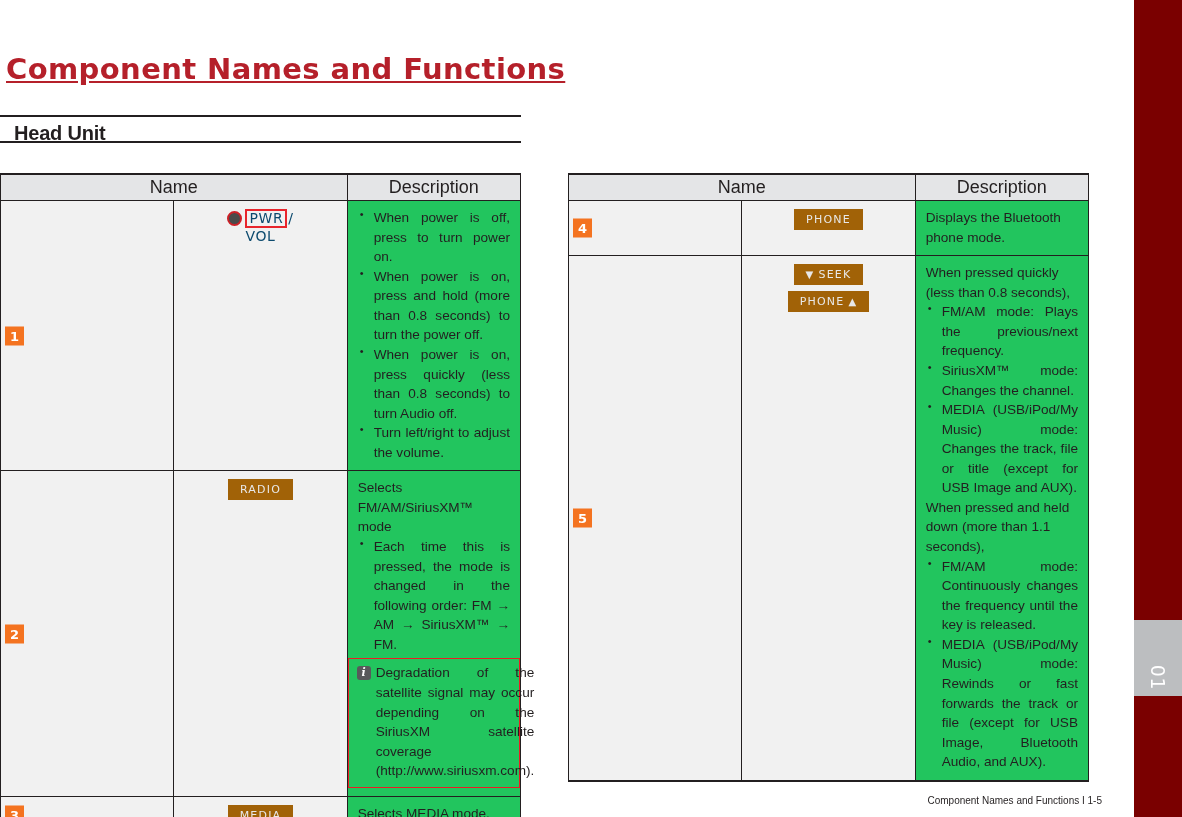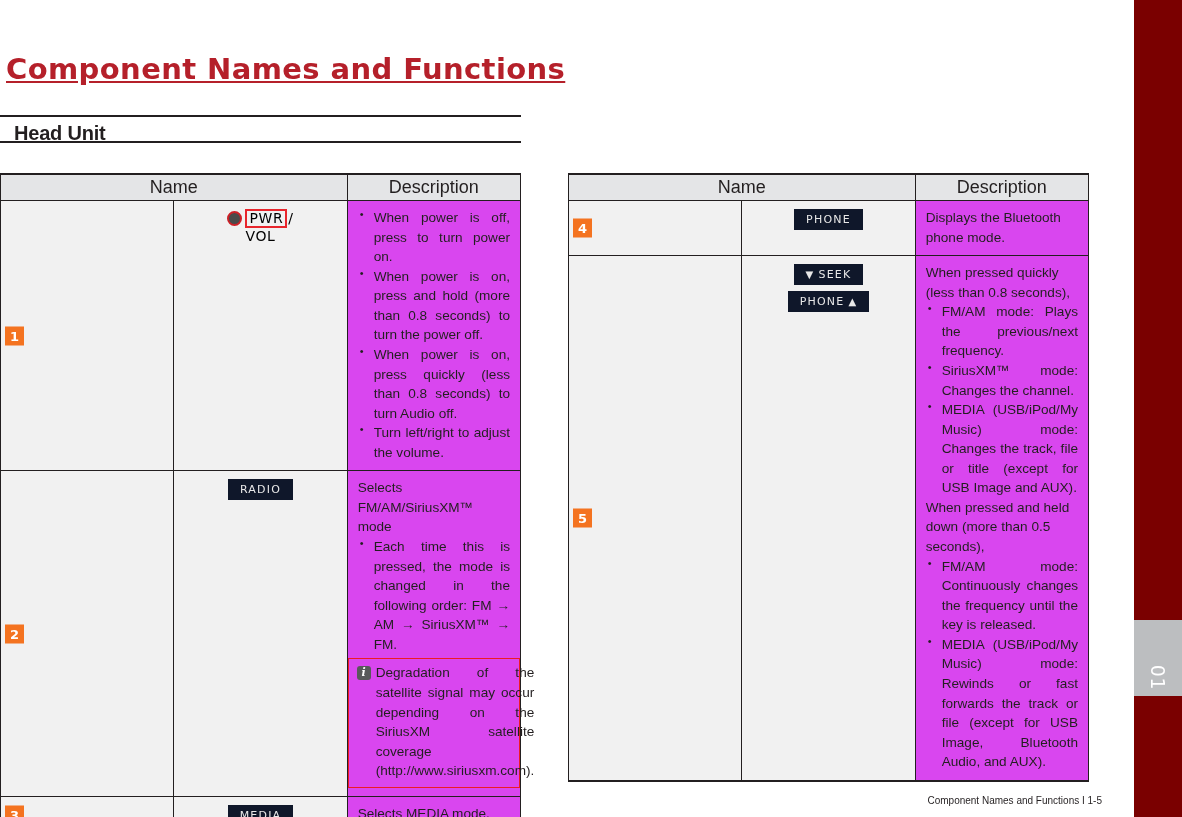--- a/index.html
+++ b/index.html
@@ -108,21 +108,21 @@
     height: 25px;
     line-height: 25px;
     border-top: 2px solid #231f20;
   }
   .tbl tbody tr:last-child td {
     border-bottom: 2px solid #231f20;
   }
 
   .c-num  { width: 27px;  background: #f1f1f1; position: relative; }
   .c-name { width: 107px; background: #f1f1f1; position: relative; text-align: center; }
-  .c-desc { background: #d946ef; position: relative; }
+  .c-desc { background: #22c55e; position: relative; }
 
   .num-badge {
     position: absolute;
     left: 4px;
     top: 50%;
     transform: translateY(-50%);
     width: 19px;
     height: 19px;
     background: #f47320;
     color: #ffffff;
@@ -134,21 +134,21 @@
     justify-content: center;
     box-sizing: border-box;
   }
 
   
   .keycap {
     display: inline-flex;
     align-items: center;
     justify-content: center;
     gap: 4px;
-    background: #0f172a;
+    background: #a16207;
     color: #e8e8e8;
     font-family: "DejaVu Sans", sans-serif;
     font-size: 11px;
     letter-spacing: 1.2px;
     padding: 4px 12px;
     min-width: 52px;
     box-sizing: border-box;
   }
   .name-cell-inner {
     display: flex;
@@ -162,21 +162,21 @@
   }
 
   
   .knob-wrap {
     display: flex;
     flex-direction: column;
     align-items: center;
     font-family: "DejaVu Sans", sans-serif;
     font-size: 14px;
     letter-spacing: 0.6px;
-    color: #000000;
+    color: #0c4a6e;
     line-height: 1.25;
   }
   .knob-row { display: flex; align-items: center; }
   .knob-dot {
     width: 15px; height: 15px; border-radius: 50%;
     background: #4a4a4a;
     border: 2px solid #cc2027;
     box-sizing: border-box;
     margin-right: 3px;
   }
@@ -378,21 +378,21 @@
         </div>
       </td>
       <td class="c-desc">
         <div class="desc-inner">
           <div class="desc-line">When pressed quickly (less than 0.8 seconds),</div>
           <ul class="bullets">
             <li>FM/AM mode: Plays the previous/next frequency.</li>
             <li>SiriusXM™ mode: Changes the channel.</li>
             <li>MEDIA (USB/iPod/My Music) mode: Changes the track, file or title (except for USB Image and AUX).</li>
           </ul>
-          <div class="desc-line">When pressed and held down (more than 0.5 seconds),</div>
+          <div class="desc-line">When pressed and held down (more than 1.1 seconds),</div>
           <ul class="bullets">
             <li>FM/AM mode: Continuously changes the frequency until the key is released.</li>
             <li>MEDIA (USB/iPod/My Music) mode: Rewinds or fast forwards the track or file (except for USB Image, Bluetooth Audio, and AUX).</li>
           </ul>
         </div>
       </td>
     </tr>
   </tbody>
 </table>
 

